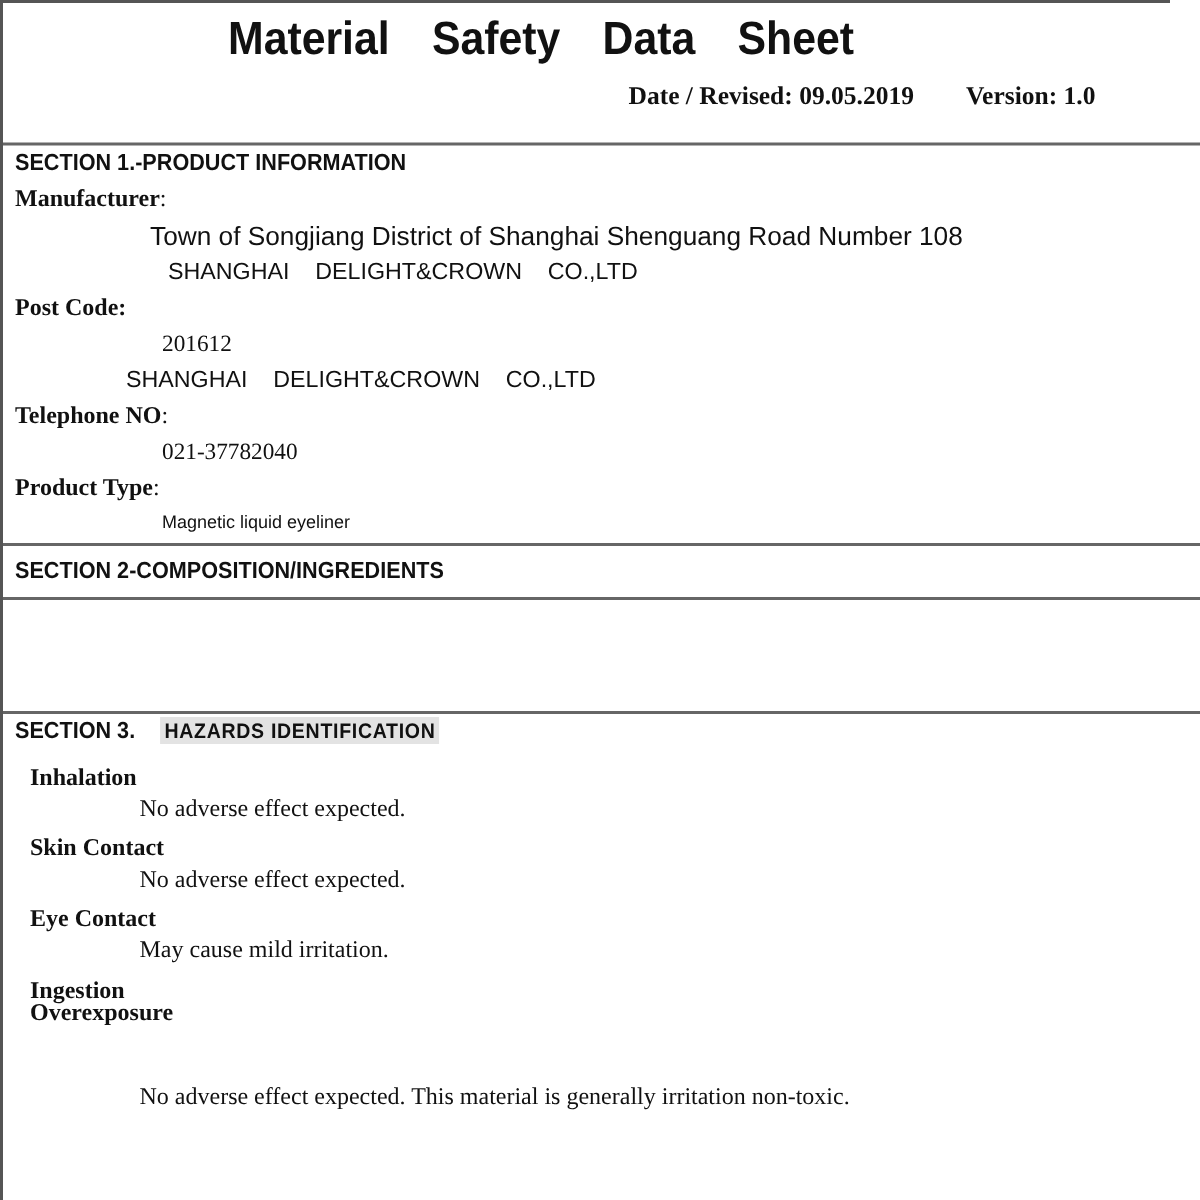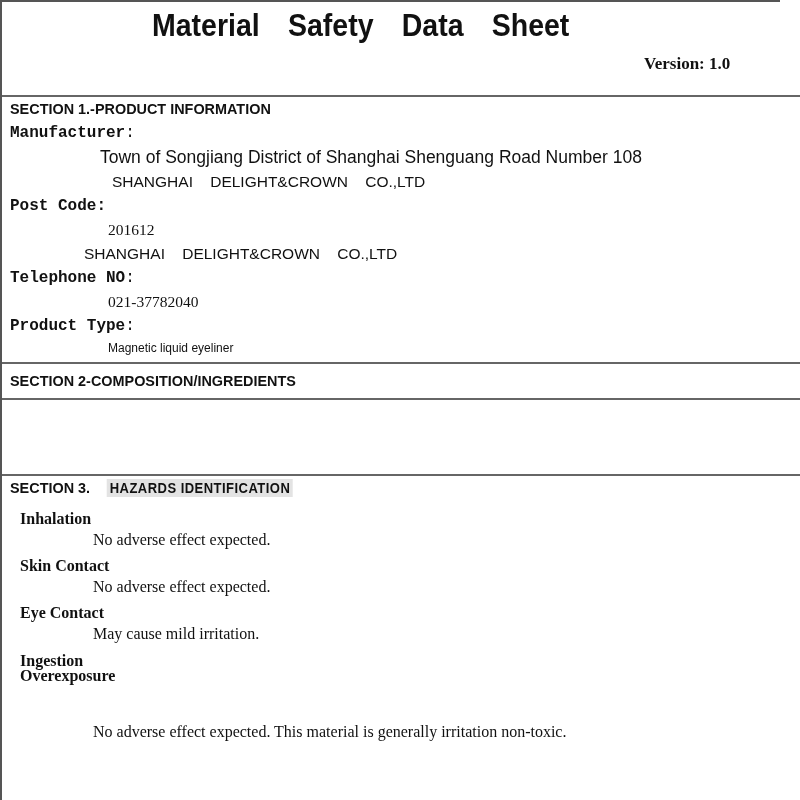--- a/index.html
+++ b/index.html
@@ -13,34 +13,35 @@
     left: 150px; top: 6px; font-size: 31px; font-weight: bold; letter-spacing: 0px;
     font-family: "Liberation Sans", "DejaVu Sans", sans-serif; word-spacing: 22px;
     transform: scaleX(0.92); transform-origin: left top;
   }
   .meta { font-family: "Liberation Serif", serif; font-weight: bold; font-size: 17px; }
   .hline { position: absolute; left: 0; width: 800px; height: 0; border-top: 2px solid #666; }
   .section-head {
     font-family: "Liberation Sans", "DejaVu Sans", sans-serif; font-weight: bold; font-size: 15.5px;
     transform: scaleX(0.93); transform-origin: left top;
   }
-  .label { font-family: Liberation Mono, monospace; font-weight: bold; font-size: 16px; }
+  .label { font-family: Liberation Serif, serif; font-weight: bold; font-size: 16px; }
   .label .colon { font-weight: normal; }
   .val-serif { font-family: "Liberation Serif", serif; font-size: 15.5px; }
   .val-sans { font-family: "Liberation Sans", sans-serif; font-size: 15.5px; }
   .highlight { background: #e3e3e3; padding: 1px 3px; }
   .hz-label { font-family: "Liberation Serif", serif; font-weight: bold; font-size: 16px; }
   .hz-text { font-family: "Liberation Serif", serif; font-size: 16px; }
 </style>
 </head>
 <body>
 
 <div class="page">
 
   <div class="abs title">Material Safety Data Sheet</div>
+  <div class="abs meta" style="left:417px; top:52px;">Date / Revised: 09.05.2019</div>
   <div class="abs meta" style="left:642px; top:52px;">Version: 1.0</div>
 
   <div class="hline" style="top:93px;"></div>
 
   <div class="abs section-head" style="left:8px; top:98px;">SECTION 1.-PRODUCT INFORMATION</div>
 
   <div class="abs label" style="left:8px; top:122px;"><span>Manufacturer</span><span class="colon">:</span></div>
   <div class="abs val-sans" style="left:98px; top:145px; font-size:17.5px;">Town of Songjiang District of Shanghai Shenguang Road Number 108</div>
   <div class="abs val-sans" style="left:110px; top:171px;">SHANGHAI    DELIGHT&amp;CROWN    CO.,LTD</div>
 

